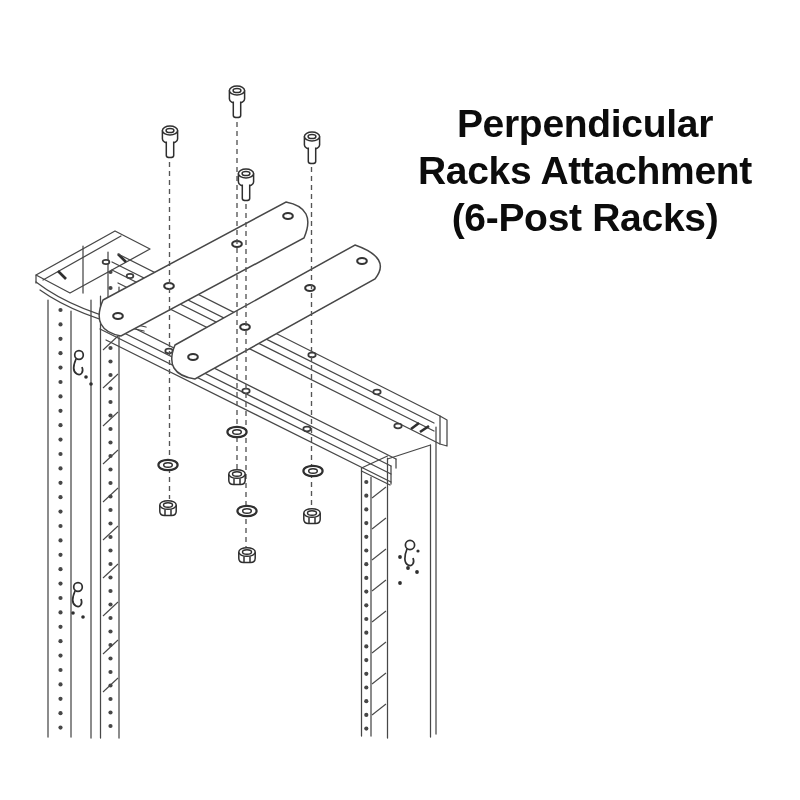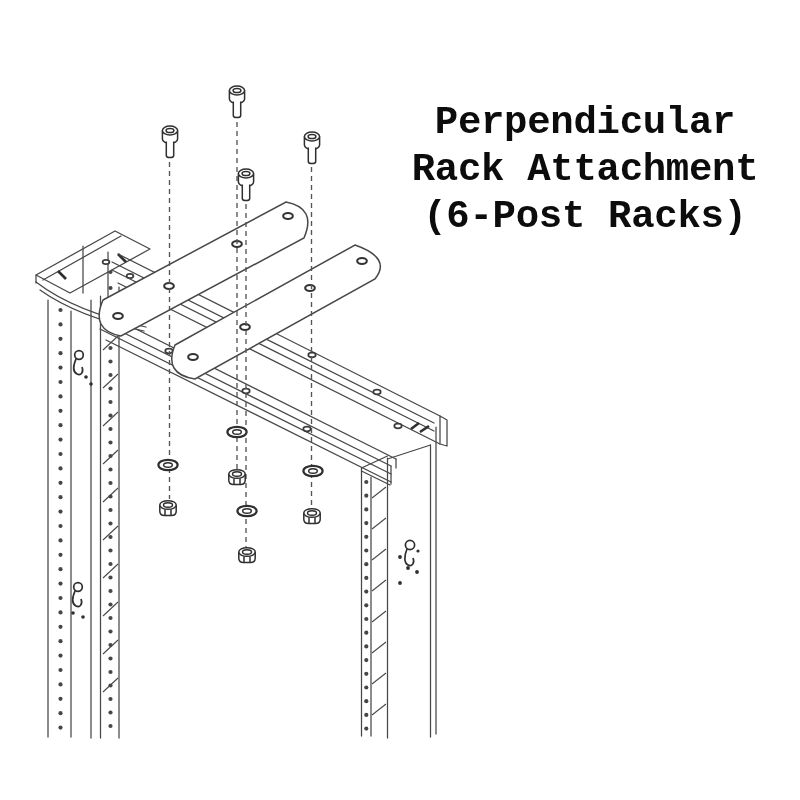--- a/index.html
+++ b/index.html
@@ -1,17 +1,17 @@
 <!DOCTYPE html>
 <html style="--line: #474747; --bg: #ffffff; --title: #0c0c0c;"><head>
 <meta charset="utf-8">
 <style>
   html,body{margin:0;padding:0;background:#fff;}
   .stage{position:relative;width:800px;height:800px;background:var(--bg,#fff);overflow:hidden;
-         font-family:Liberation Mono, monospace;}
+         font-family:Liberation Sans, sans-serif;}
   .stage svg{position:absolute;left:0;top:0;}
   
   .ln{fill:none;stroke:var(--line,#474747);stroke-width:1.25;stroke-linecap:round;stroke-linejoin:round;}
   .fw{fill:#ffffff;}
   .plate{fill:#ffffff;stroke:var(--line,#474747);stroke-width:1.5;}
   .hole{fill:#ffffff;stroke:#333333;stroke-width:2.1;}
   .rhole{fill:#ffffff;stroke:#3a3a3a;stroke-width:1.7;}
   .dots circle{fill:var(--line,#474747);stroke:none;}
   .hatch line{stroke:var(--line,#474747);stroke-width:1.05;}
   .bold-tick{stroke:#2f2f2f;stroke-width:2.6;}
@@ -278,17 +278,17 @@
   <g>
     <use href="#bolt" x="170" y="126"></use>
     <use href="#bolt" x="237" y="86"></use>
     <use href="#bolt" x="246" y="169"></use>
     <use href="#bolt" x="312" y="132"></use>
   </g>
 </svg>
 
 <div class="title">
   <div>Perpendicular</div>
-  <div>Rack Attachment</div>
+  <div>Racks Attachment</div>
   <div>(6-Post Racks)</div>
 </div>
 
 </div>
 
 </body></html>

